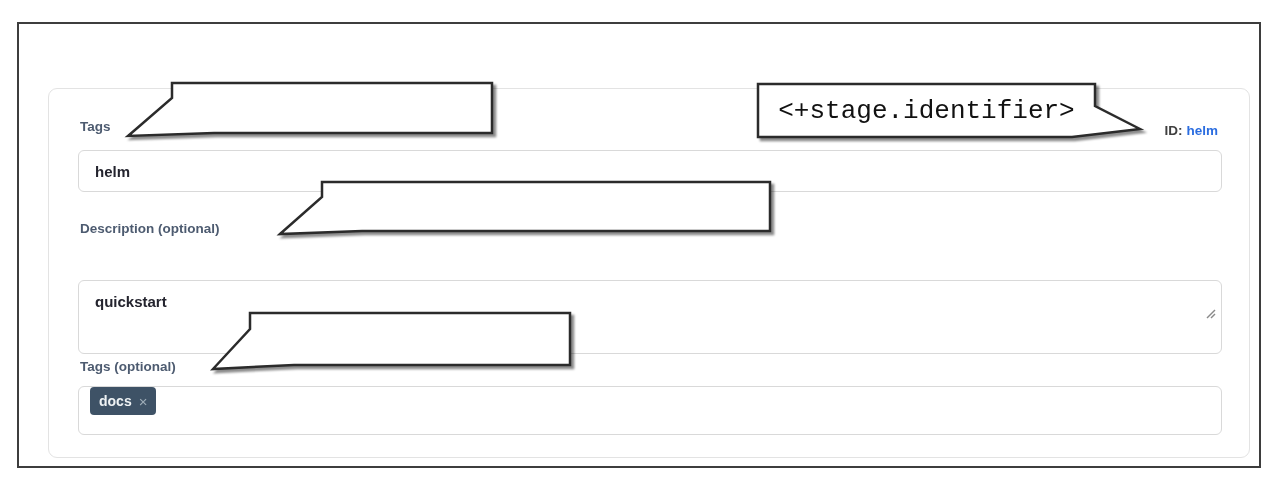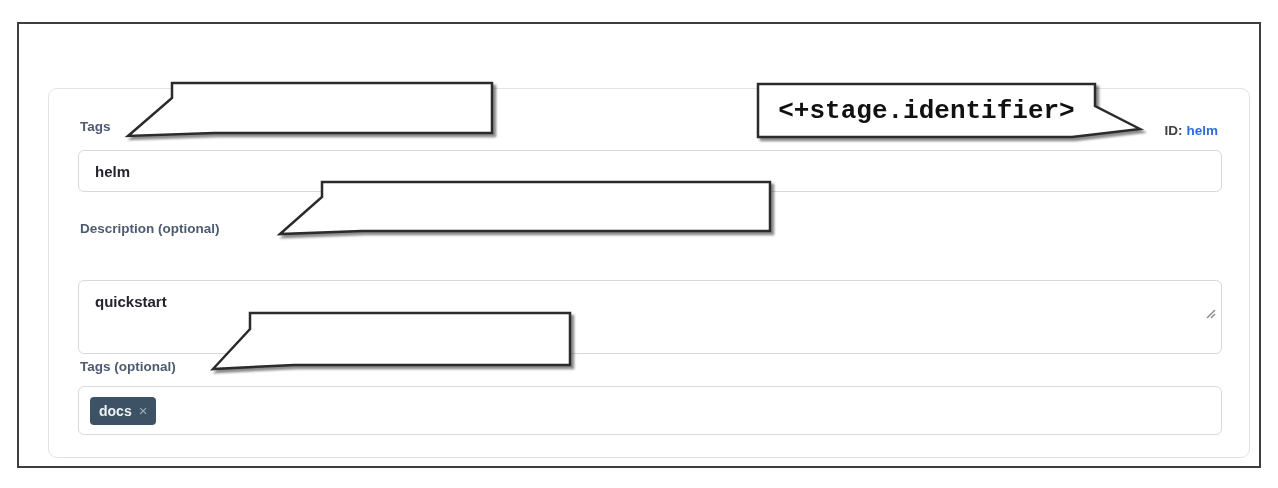--- a/index.html
+++ b/index.html
@@ -34,33 +34,33 @@
   .desc-area { position:absolute; left:78px; top:248px; width:1144px; height:74px;
                border:1px solid #d9d9d9; border-radius:6px; background:#fff;
                font-family:"Liberation Sans", sans-serif;
                font-size:15px; font-weight:600; color:#24242e; padding:12px 16px;
                resize:none; outline:none; overflow:hidden;margin-top:32px; }
   .resize-handle { position:absolute; left:1203px; top:306px; width:14px; height:14px; }
   .resize-handle svg { display:block; }
 
   .tags-field { position:absolute; left:78px; top:386px; width:1144px; height:49px;
                 border:1px solid #d9d9d9; border-radius:6px; background:#fff;
-                display:flex; align-items:center; padding:0 11px; }
+                display:flex; padding:0 11px; }
   .tag-chip { display:inline-flex; align-items:center; background:#3e5266; border-radius:4px;
               height:28px; padding:0 9px; font-size:14px; font-weight:bold; color:#eef2f4; }
   .tag-remove { margin-left:7px; color:#9fadb8; font-size:15px; font-weight:normal; cursor:pointer; }
 
   .callout-layer { position:absolute; left:0; top:0; width:1278px; height:488px; pointer-events:none; }
   .callout-layer path { fill:#ffffff; stroke:#2b2b2b; stroke-width:2.5;
                         filter:drop-shadow(3px 3px 1.2px rgba(0,0,0,0.45)); }
   .callout-text { position:absolute; display:flex; align-items:center; justify-content:center;
                   font-family:"Liberation Mono", monospace; font-size:26px; color:#111;
                   white-space:nowrap; pointer-events:none; }
   .co-name { left:172px; top:83px;  width:320px; height:50px; }
-  .co-id   { left:758px; top:84px;  width:337px; height:53px;font-weight:bold; }
+  .co-id   { left:758px; top:84px;  width:337px; height:53px; }
   .co-desc { left:322px; top:182px; width:448px; height:49px; }
   .co-tags { left:250px; top:313px; width:320px; height:52px; }
 </style>
 </head>
 <body>
 
 <div id="stage">
 
   <div class="frame"></div>
 

